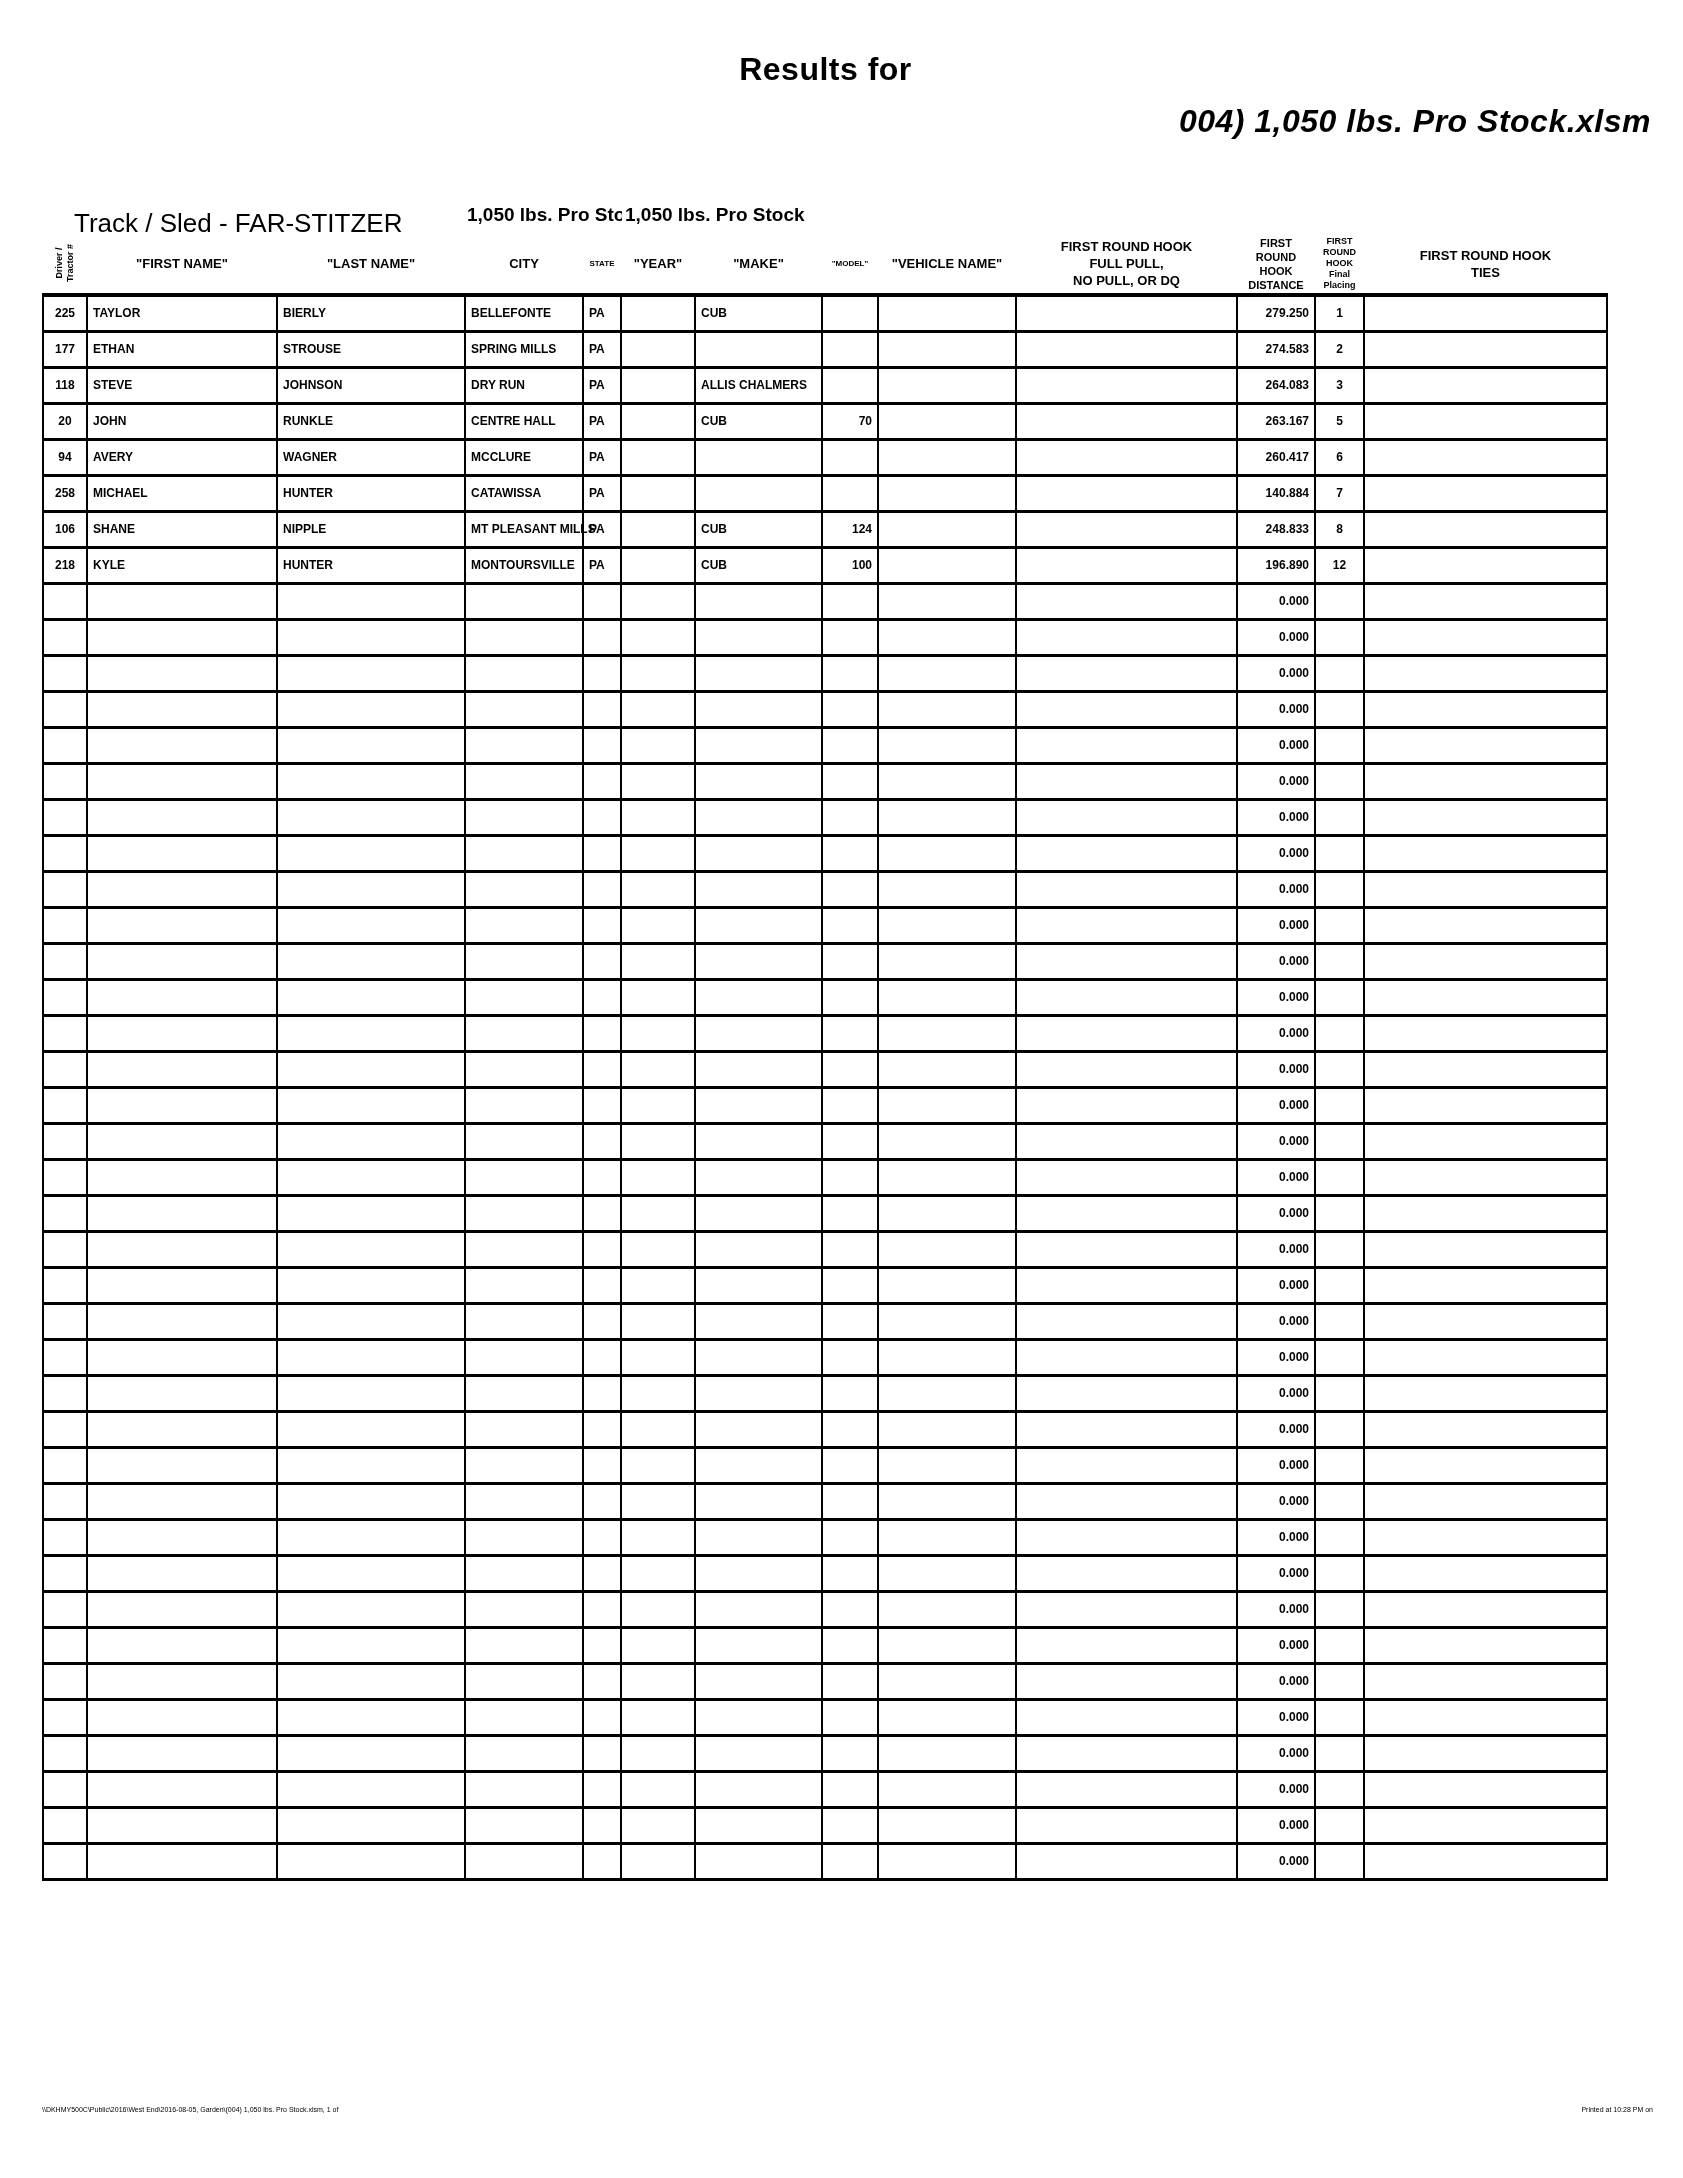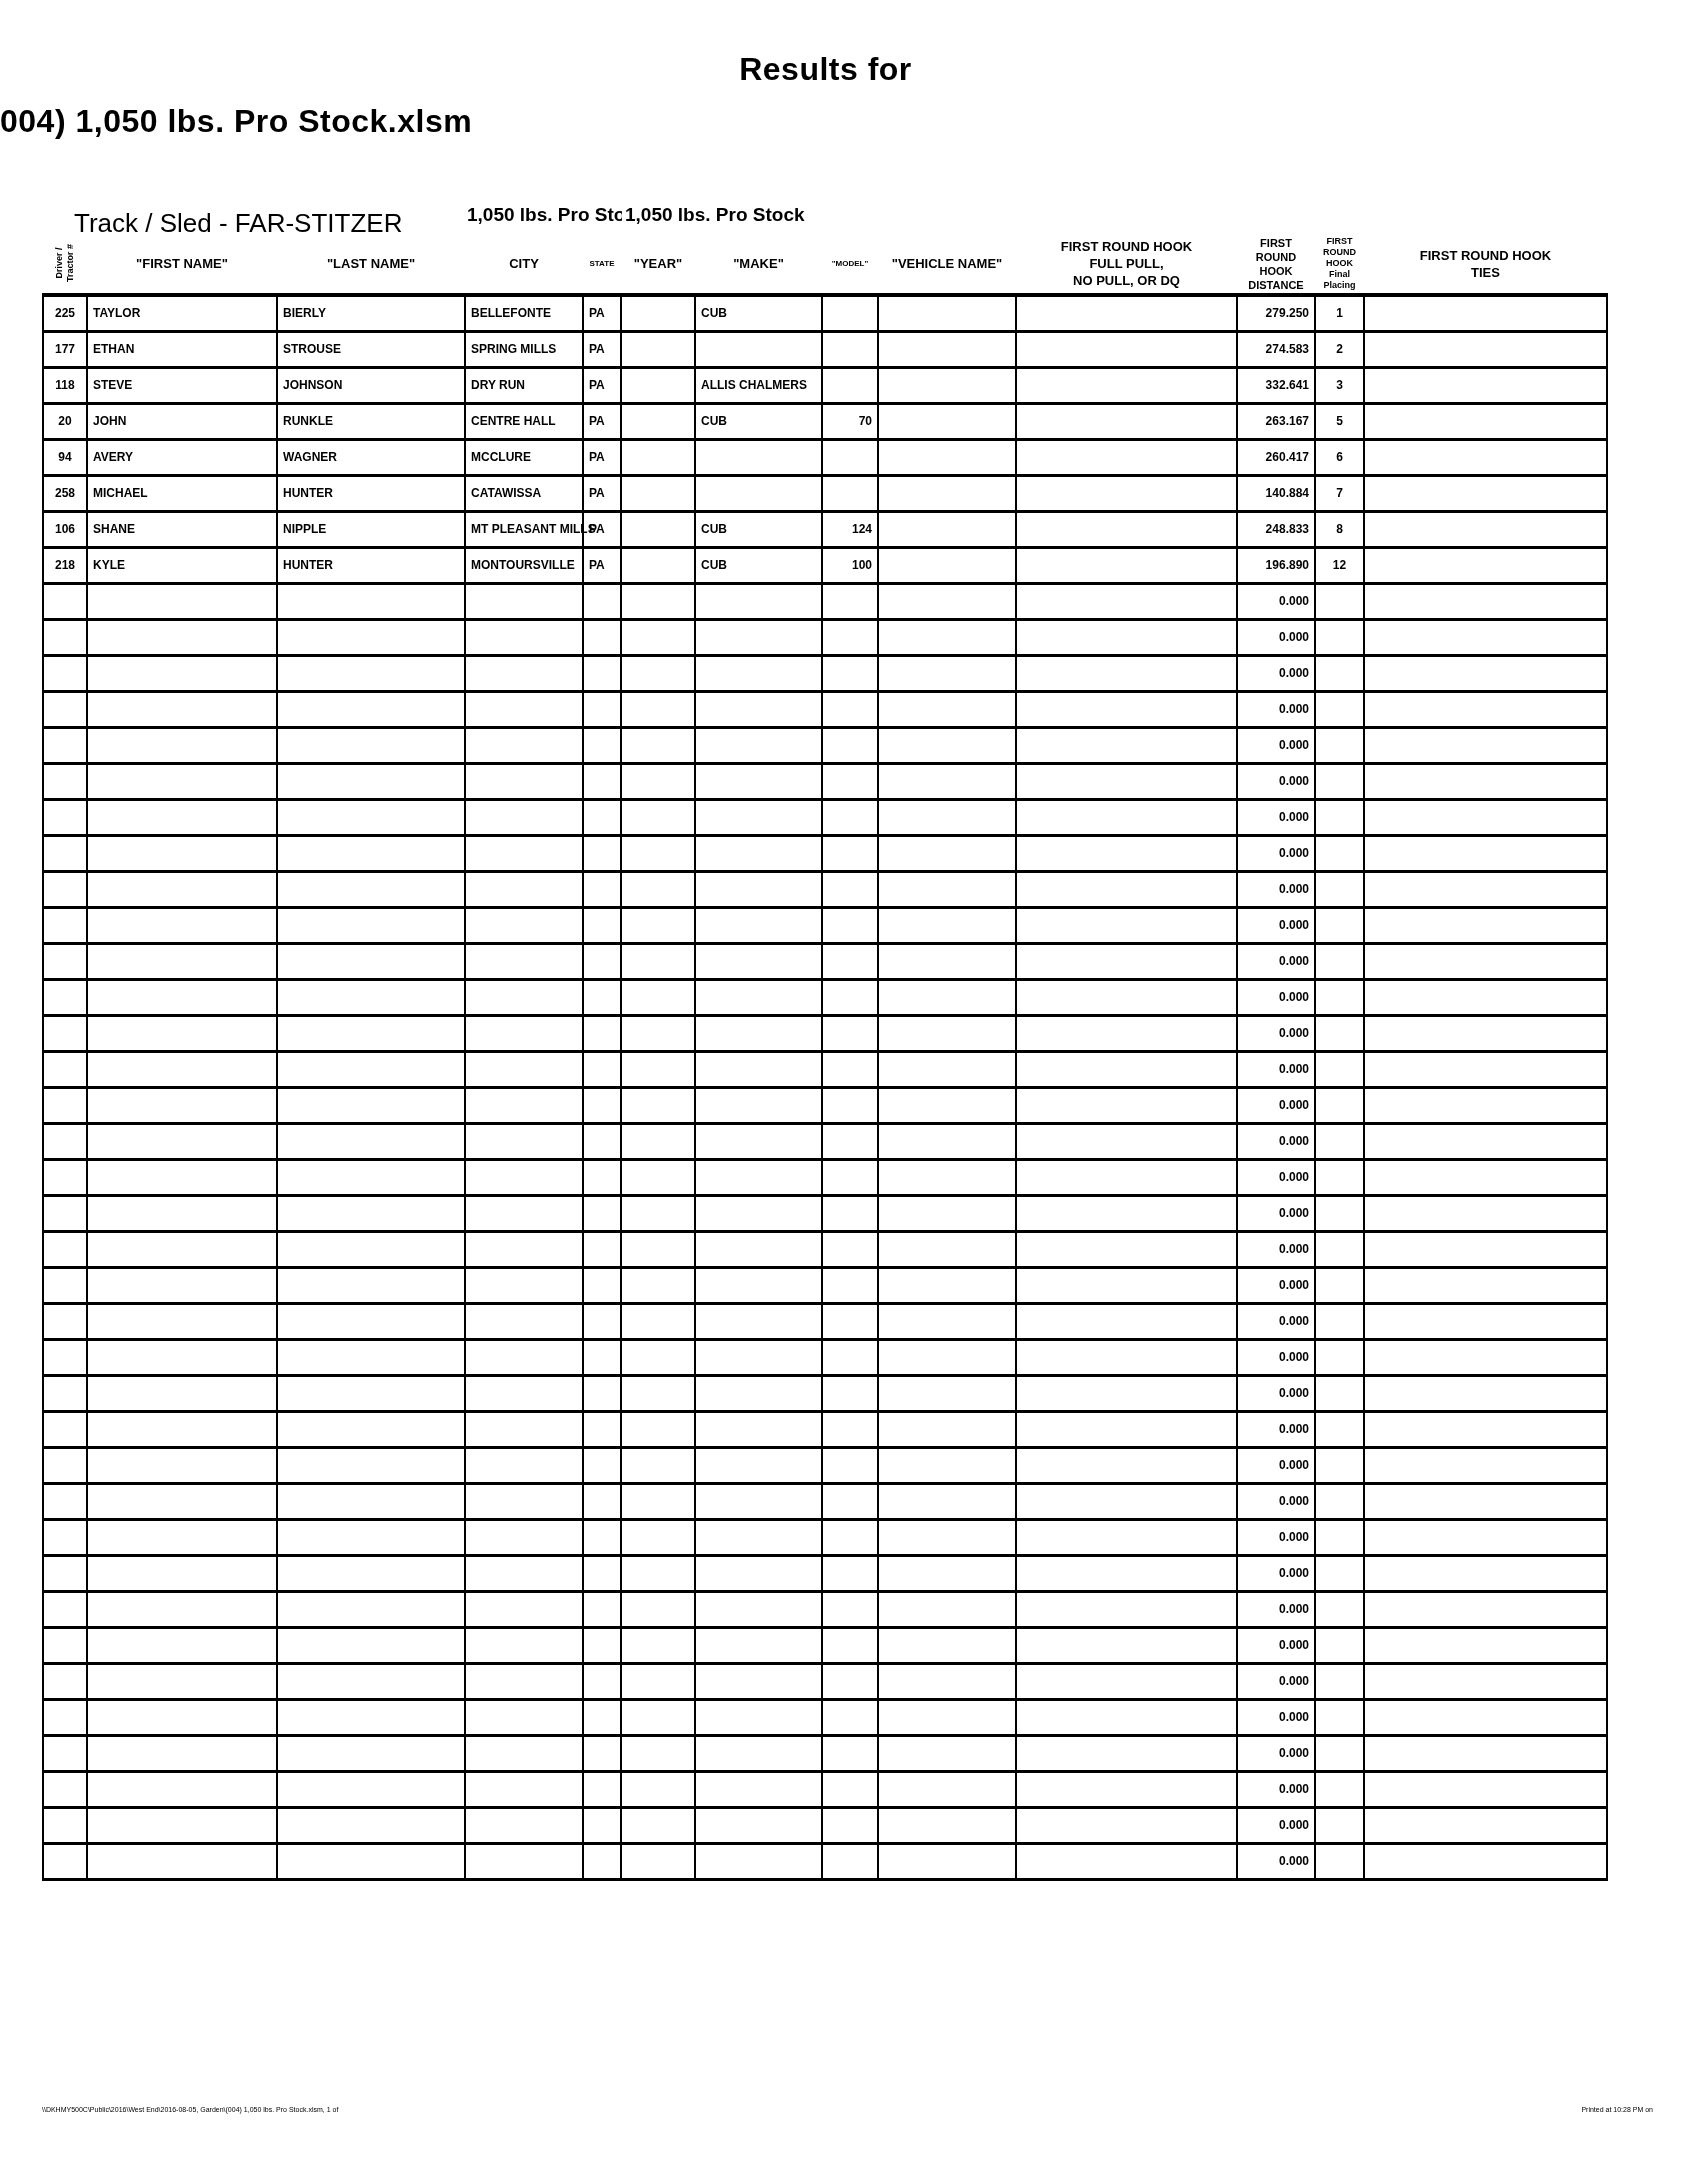--- a/index.html
+++ b/index.html
@@ -7,22 +7,22 @@
   .page {
     position:relative; width:1683px; height:2178px; background:#ffffff;
     font-family:"Liberation Sans", sans-serif; color:#000;
     overflow:hidden;
   }
   .title-line1 {
     position:absolute; top:51px; left:0; width:1651px; text-align:center;
     font-size:32px; font-weight:bold; letter-spacing:0.5px;
   }
   .title-line2 {
-    position:absolute; top:103px; left:0; width:1651px; text-align:left;
-    font-size:32px; font-weight:bold; letter-spacing:0.5px;
+    position:absolute; top:103px; left:0; width:1651px; text-align:right;
+    font-size:32px; font-weight:bold; letter-spacing:0.5px;font-style:italic;
   }
   .track-sled {
     position:absolute; top:208px; left:74px;
     font-size:26px; font-weight:normal; white-space:nowrap;
   }
   .class-clipped {
     position:absolute; top:204px; left:467px; width:155px; overflow:hidden;
     font-size:19px; font-weight:bold; white-space:nowrap;
   }
   .class-full {
@@ -154,21 +154,21 @@
           <td class="a-center">118</td>
           <td>STEVE</td>
           <td>JOHNSON</td>
           <td>DRY RUN</td>
           <td>PA</td>
           <td></td>
           <td>ALLIS CHALMERS</td>
           <td class="a-right"></td>
           <td></td>
           <td></td>
-          <td class="a-right">332.641</td>
+          <td class="a-right">264.083</td>
           <td class="a-center">3</td>
           <td></td>
         </tr>
         <tr>
           <td class="a-center">20</td>
           <td>JOHN</td>
           <td>RUNKLE</td>
           <td>CENTRE HALL</td>
           <td>PA</td>
           <td></td>

